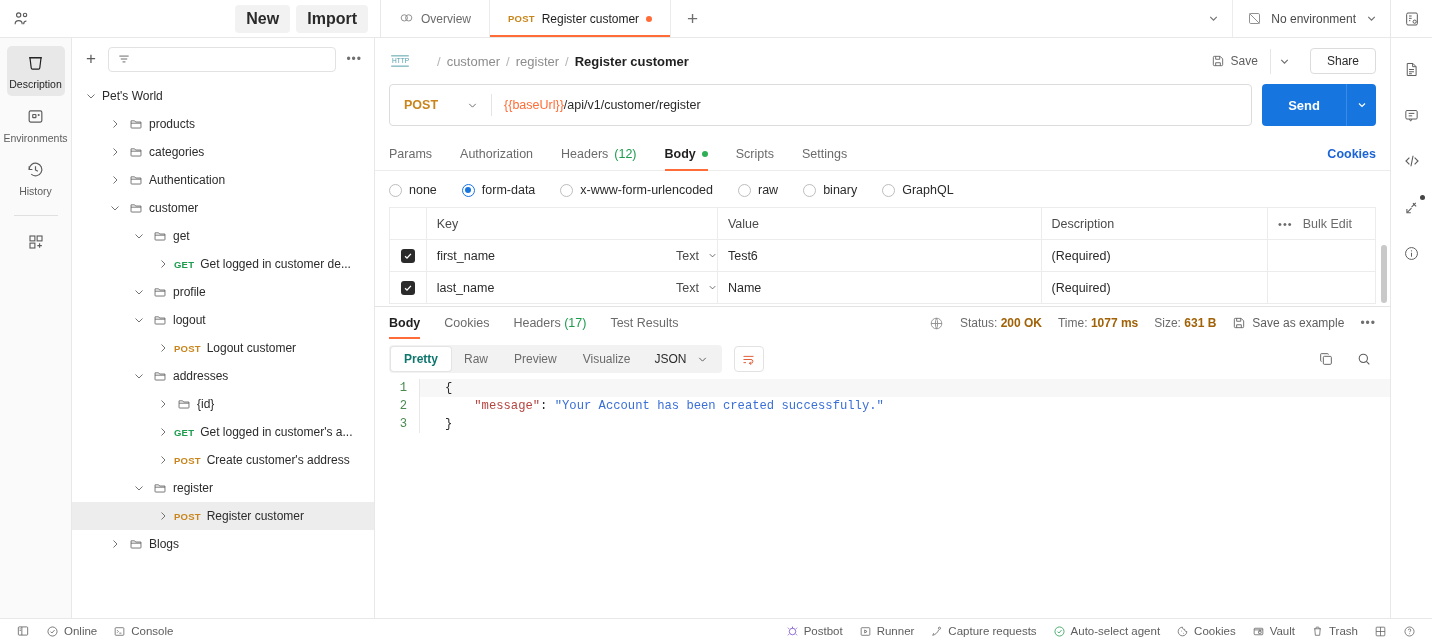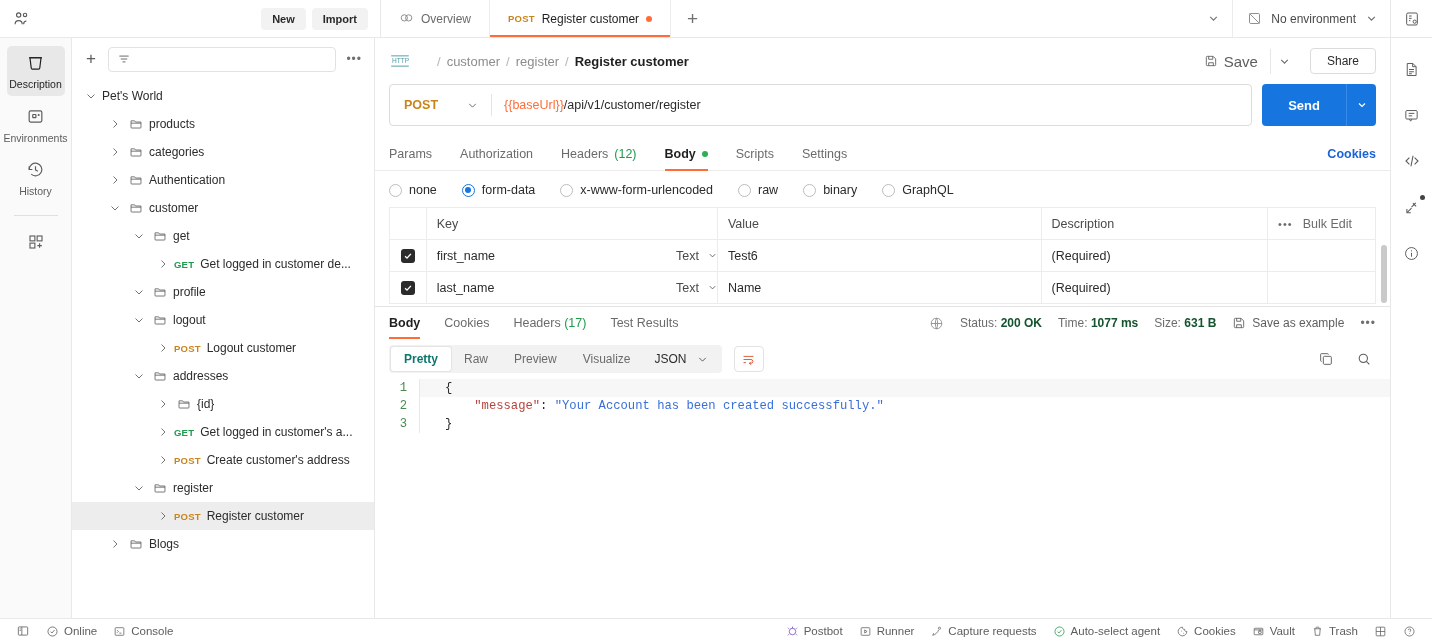--- a/index.html
+++ b/index.html
@@ -10,21 +10,21 @@
     color: #212121;
     background: #fff;
     overflow: hidden;
   }
   .app { position: relative; width: 1432px; height: 643px; display: flex; flex-direction: column; }
 
   
   .topbar { height: 38px; display: flex; align-items: center; border-bottom: 1px solid #e8e8e8; background: #fff; flex: 0 0 38px; }
   .topbar-left { width: 380px; display: flex; align-items: center; padding-left: 10px; height: 100%; }
   .tb-btns { margin-left: auto; display: flex; gap: 6px; padding-right: 12px; }
-  .tb-btn { background: #f2f2f2; border: none; border-radius: 4px; padding: 5px 11px; font-size: 11px; font-weight: bold; color: #2a2a2a; cursor: pointer; font-family: inherit; }
+  .tb-btn { background: #f2f2f2; border: none; border-radius: 4px; padding: 5px 11px; font-size: 16px; font-weight: bold; color: #2a2a2a; cursor: pointer; font-family: inherit; }
   .people-icon { width: 22px; height: 22px; color: #5a5a5a; display: flex; align-items: center; justify-content: center; }
 
   .tabstrip { flex: 1; display: flex; align-items: stretch; height: 100%; border-left: 1px solid #e8e8e8; min-width: 0; }
   .tab { display: flex; align-items: center; gap: 7px; padding: 0 18px; height: 100%; cursor: pointer; position: relative; border-right: 1px solid #ececec; white-space: nowrap; }
   .tab .lbl { font-size: 12px; color: #6b6b6b; }
   .tab.active .lbl { color: #1f1f1f; }
   .tab.active::after { content: ""; position: absolute; left: 0; right: 0; bottom: 0; height: 2px; background: #ff6c37; }
   .method-tag { font-size: 9.5px; font-weight: bold; letter-spacing: .2px; }
   .m-post { color: #c9851b; }
   .m-get { color: #1c9c4c; }
@@ -66,21 +66,21 @@
   
   .main { flex: 1; display: flex; flex-direction: column; min-width: 0; background: #fff; }
 
   .breadcrumb-row { height: 46px; display: flex; align-items: center; gap: 0; padding: 0 14px 0 14px; flex: 0 0 46px; }
   .http-ico { width: 26px; display: flex; align-items: center; color: #4f9aa6; margin-right: 22px; }
   .bc { display: flex; align-items: center; font-size: 13px; gap: 6px; }
   .bc .sep { color: #b5b5b5; }
   .bc .crumb { color: #8d8d8d; cursor: pointer; }
   .bc .crumb.cur { color: #1f1f1f; font-weight: bold; cursor: default; }
   .bc-right { margin-left: auto; display: flex; align-items: center; gap: 0; }
-  .save-btn { display: flex; align-items: center; gap: 6px; color: #5e5e5e; font-size: 15px; padding: 5px 8px; cursor: pointer; border-radius: 4px; }
+  .save-btn { display: flex; align-items: center; gap: 6px; color: #5e5e5e; font-size: 12px; padding: 5px 8px; cursor: pointer; border-radius: 4px; }
   .save-caret { padding: 6px 7px; color: #6b6b6b; cursor: pointer; border-left: 1px solid #e6e6e6; margin-left: 4px; display: flex; align-items: center; }
   .share-btn { margin-left: 12px; border: 1px solid #dcdcdc; border-radius: 4px; padding: 5px 16px; font-size: 12px; color: #2b2b2b; cursor: pointer; background: #fff; font-family: inherit; }
 
   .url-row { display: flex; gap: 10px; padding: 0 14px; margin-bottom: 12px; flex: 0 0 auto; }
   .url-box { flex: 1; height: 42px; border: 1px solid #dcdcdc; border-radius: 4px; display: flex; align-items: center; background: #fff; min-width: 0; }
   .method-sel { display: flex; align-items: center; gap: 28px; padding: 0 12px 0 14px; cursor: pointer; }
   .method-sel .mm { font-weight: bold; font-size: 12.5px; color: #c9851b; }
   .method-sel .cv { color: #6b6b6b; }
   .url-divider { width: 1px; height: 22px; background: #e4e4e4; }
   .url-text { padding-left: 12px; font-size: 12.5px; color: #2b2b2b; font-family: "Liberation Sans", sans-serif; white-space: nowrap; overflow: hidden; }
@@ -126,21 +126,21 @@
   .bulk-edit { color: #6b6b6b; cursor: pointer; }
   .kv-scrollbar { position: absolute; right: 3px; top: 38px; width: 6px; height: 58px; border-radius: 3px; background: #c9c9c9; cursor: pointer; }
 
   
   .resp { border-top: 1px solid #e4e4e4; display: flex; flex-direction: column; flex: 0 0 312px; min-height: 0; background: #fff; }
   .resp-head { height: 32px; display: flex; align-items: center; padding: 0 14px; flex: 0 0 32px; position: relative; }
   .rsp-tab { font-size: 12.5px; color: #6b6b6b; margin-right: 24px; cursor: pointer; position: relative; padding: 7px 0; }
   .rsp-tab.active { color: #1f1f1f; font-weight: bold; }
   .rsp-tab.active::after { content: ""; position: absolute; left: 0; right: 0; bottom: -2px; height: 2px; background: #ff6c37; }
   .resp-meta { margin-left: auto; display: flex; align-items: center; gap: 16px; font-size: 12px; color: #6b6b6b; }
-  .resp-meta .val { color: #14532d; font-weight: bold; }
+  .resp-meta .val { color: #a16207; font-weight: bold; }
   .globe { color: #8a8a8a; display: flex; align-items: center; }
   .save-example { display: flex; align-items: center; gap: 6px; color: #5e5e5e; cursor: pointer; }
   .resp-dots { color: #707070; letter-spacing: 1px; cursor: pointer; }
 
   .resp-toolbar { display: flex; align-items: center; padding: 6px 14px 6px; gap: 0; flex: 0 0 auto; }
   .seg { display: flex; background: #f2f2f2; border-radius: 4px; padding: 2px; }
   .seg-item { padding: 5px 13px; font-size: 12px; color: #6b6b6b; border-radius: 3px; cursor: pointer; }
   .seg-item.active { background: #fff; color: #0f766e; font-weight: bold; box-shadow: 0 0 0 1px #e4e4e4; }
   .seg-lang { display: flex; align-items: center; gap: 9px; padding: 5px 11px; font-size: 12px; color: #2b2b2b; cursor: pointer; }
   .wrap-btn { margin-left: 12px; width: 30px; height: 26px; border: 1px solid #e2e2e2; border-radius: 4px; display: flex; align-items: center; justify-content: center; color: #e0603a; cursor: pointer; }

